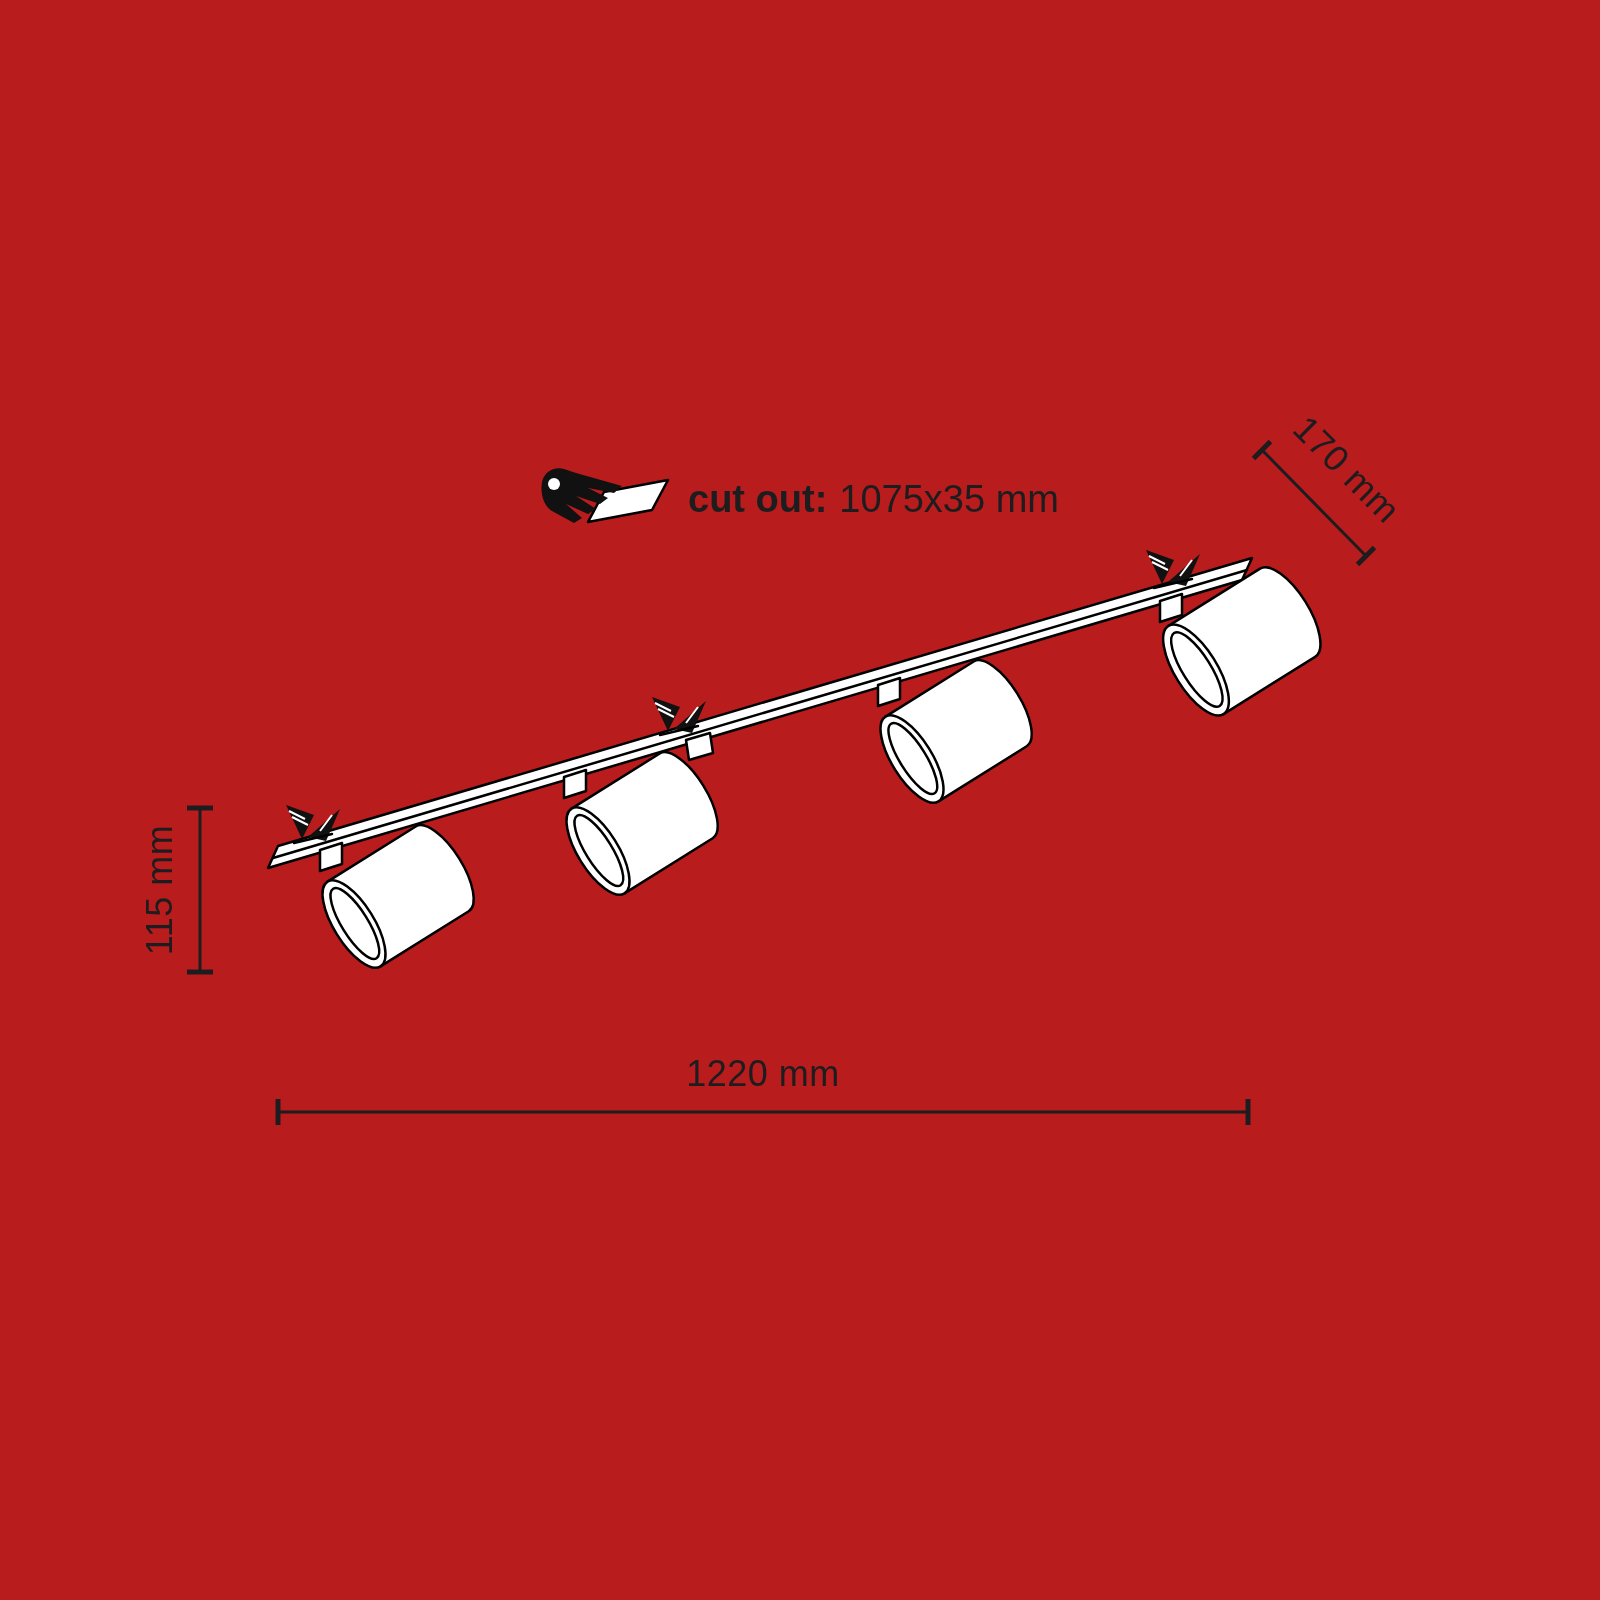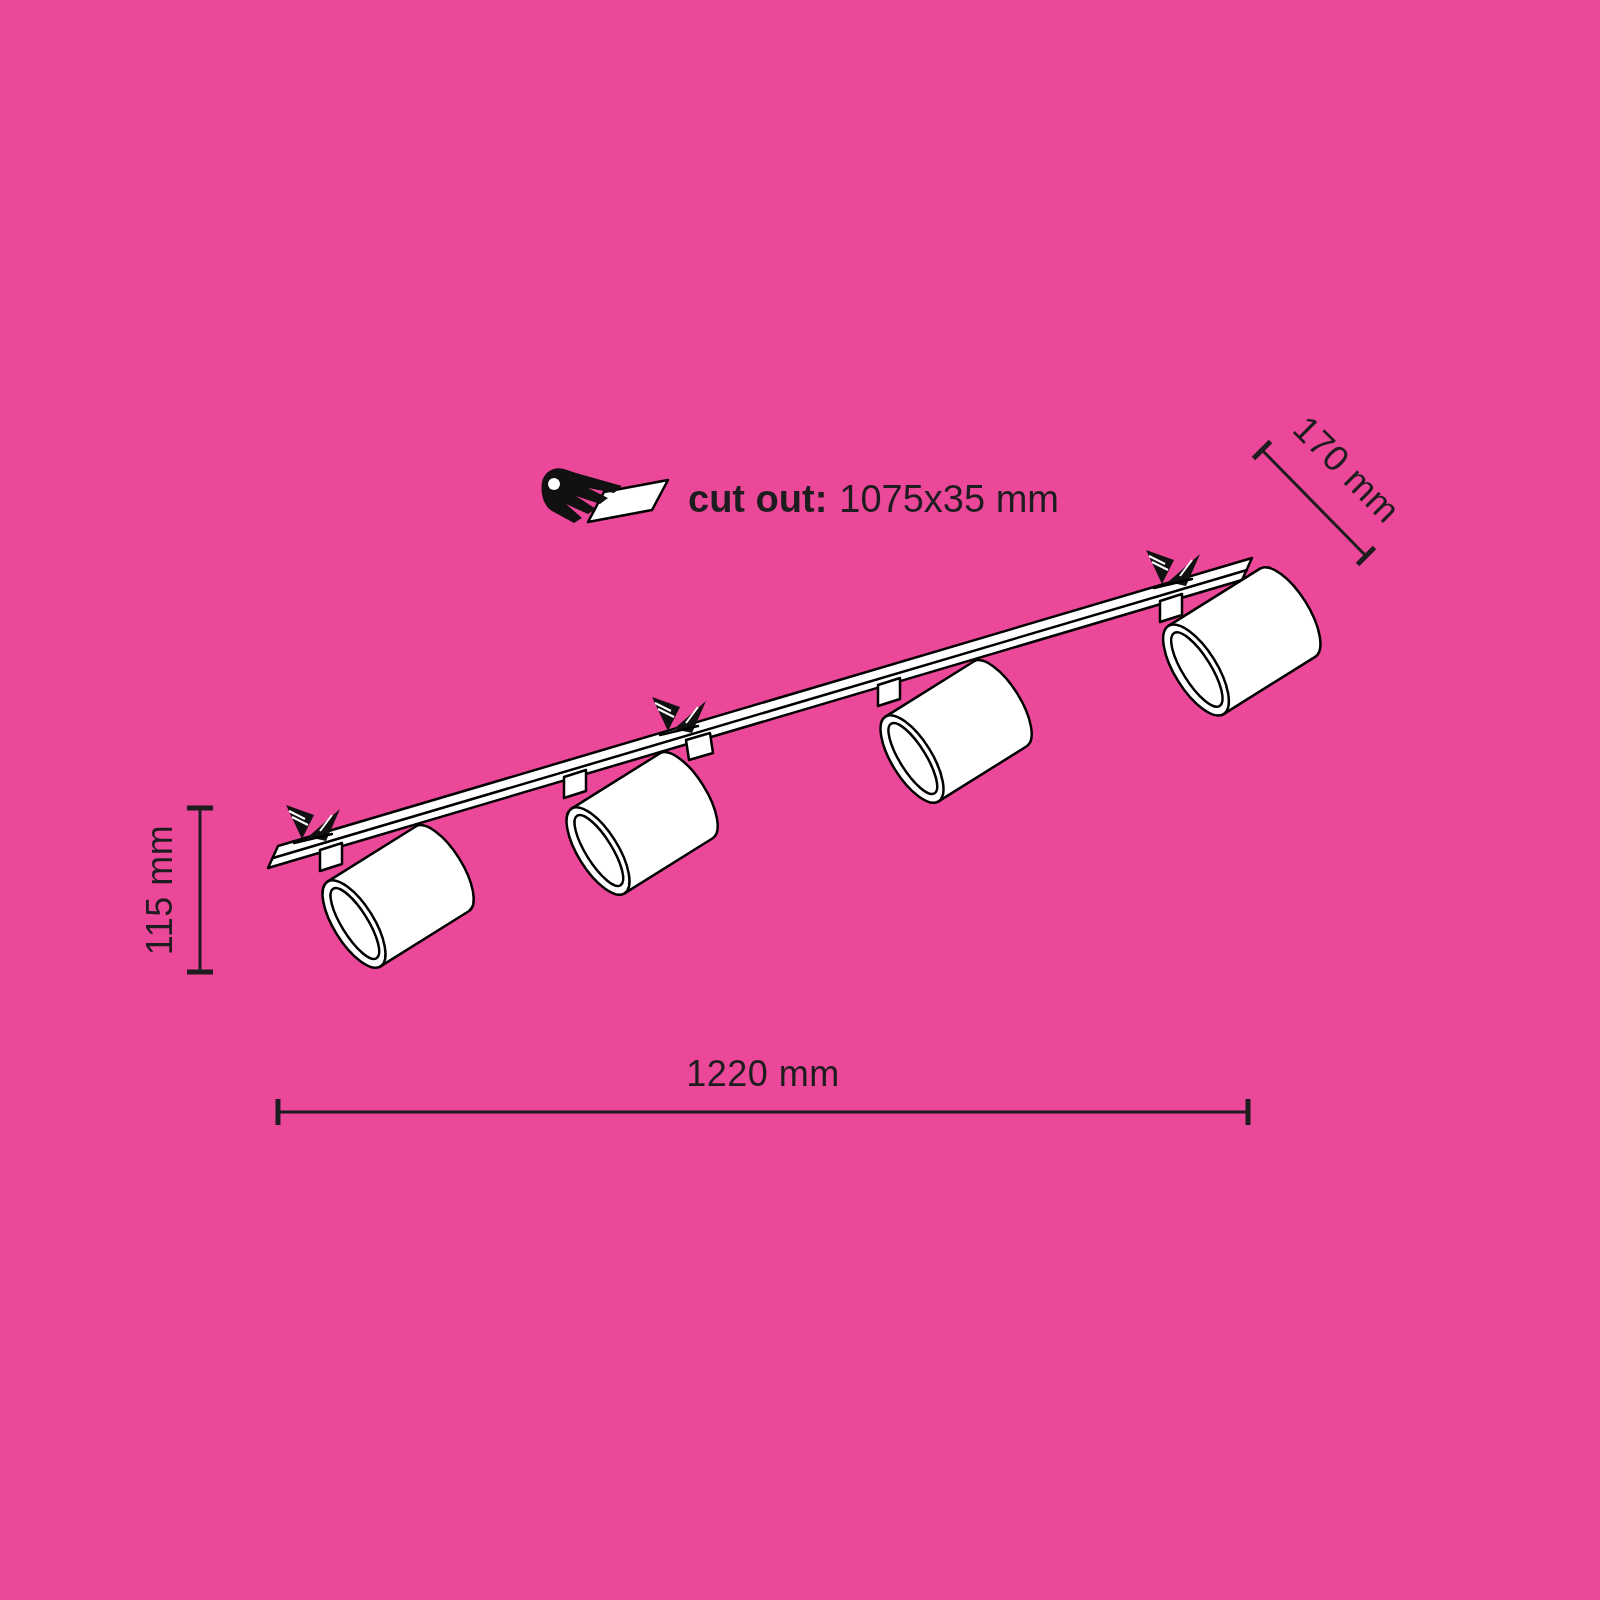--- a/index.html
+++ b/index.html
@@ -1,20 +1,20 @@
 <!DOCTYPE html>
 <html><head>
 <meta charset="utf-8">
 <style>
   html, body { margin: 0; padding: 0; background: #ffffff; }
   .canvas {
     position: relative;
     width: 1600px;
     height: 1600px;
-    background: #ec4899;
+    background: #b91c1c;
     overflow: hidden;
   }
   svg { display: block; }
   text, tspan {
     font-family: "Liberation Sans", "DejaVu Sans", sans-serif;
     fill: #1d1d1f;
   }
   .dim-text { font-size: 36px; font-weight: 400; letter-spacing: 0.5px; }
   .cut-label { font-size: 38px; font-weight: 600; }
   .cut-value { font-size: 38px; font-weight: 400; }

